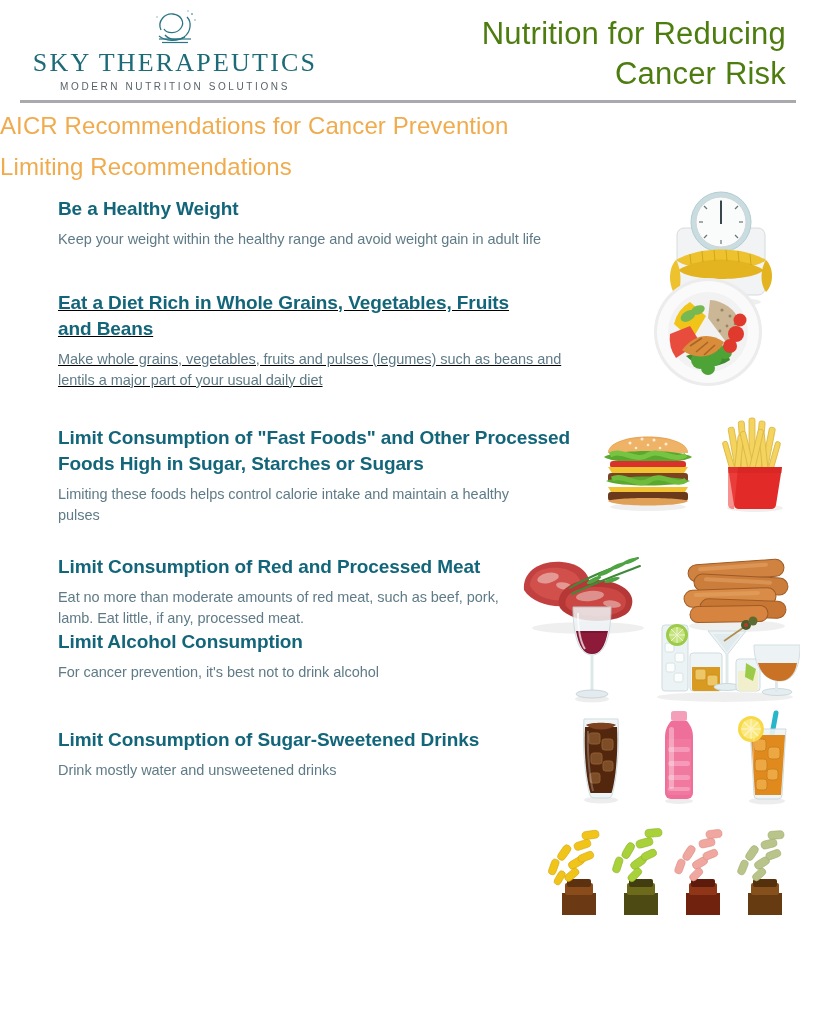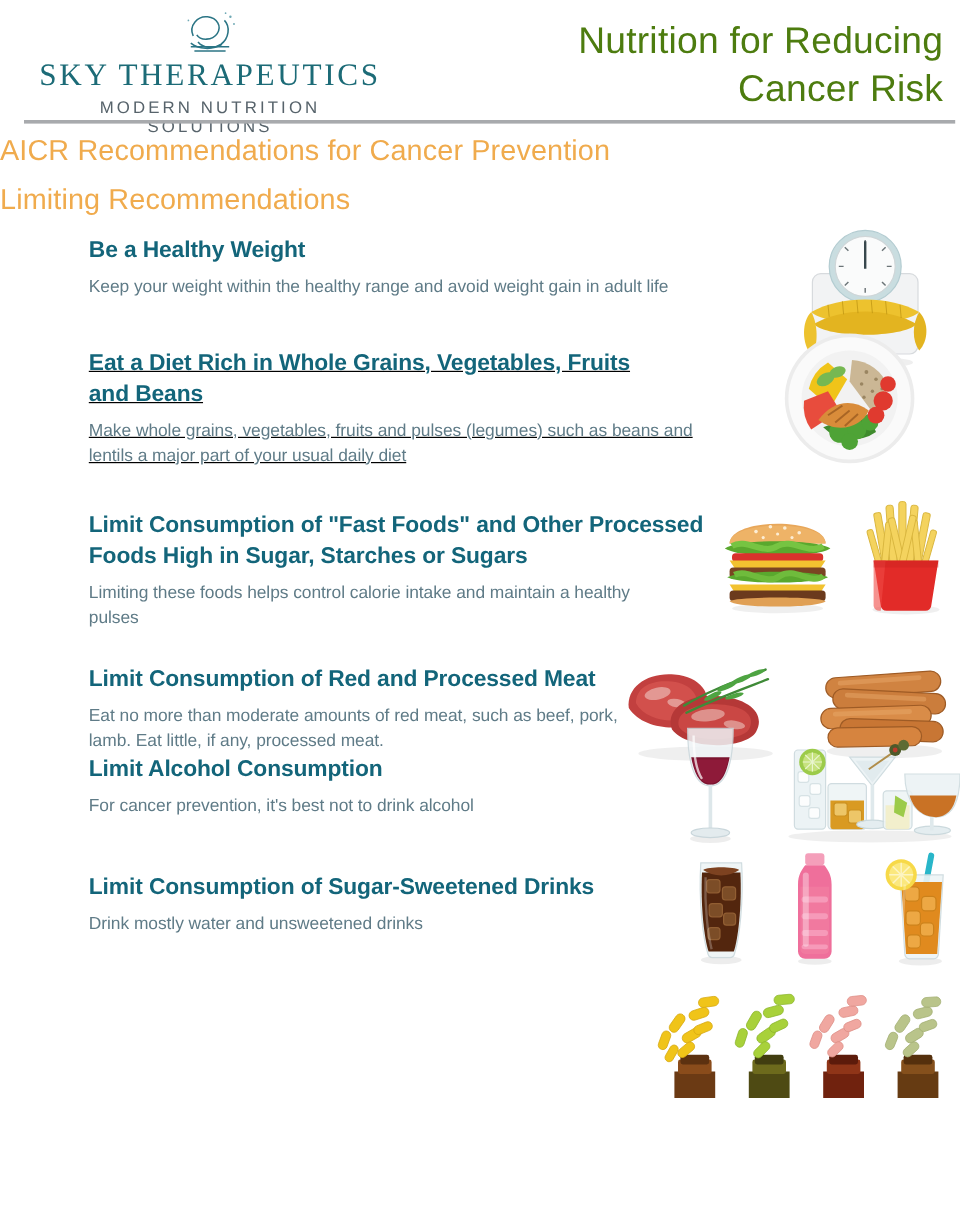--- a/index.html
+++ b/index.html
@@ -22,21 +22,21 @@
     position: absolute; left: 30px; top: 8px;
     width: 290px; text-align: center;
   }
   .logo-mark { height: 42px; display:flex; align-items:center; justify-content:center; }
   .logo-name {
     font-size: 26px; letter-spacing: 2.2px; color: #1c6b77;
     font-family: "Liberation Serif", serif; font-weight: 400;
     margin-top: -2px; white-space: nowrap;
   }
   .logo-tag {
-    font-size: 14px; letter-spacing: 2.6px; color: #57636b;
+    font-size: 10px; letter-spacing: 2.6px; color: #57636b;
     font-family: "Liberation Sans", sans-serif; margin-top: 3px;
   }
   .header-title {
     position: absolute; right: 30px; top: 14px;
     width: 420px; text-align: right;
     font-size: 31px; line-height: 1.28; color: #4d7c0f;
     font-weight: 400; letter-spacing: .2px;
   }
   .rule {
     position: absolute; left: 20px; top: 100px;
@@ -49,21 +49,21 @@
     color: #f0ab4d; font-size: 24px; line-height: 1.7;
     font-weight: 400; letter-spacing: .1px;
   }
   .subtitle .l2 { display:block; }
 
   
   .rec {
     position: relative;
     display: flex;
     align-items: flex-end;
-    padding-left: 74px;
+    padding-left: 58px;
   }
   .rec-text { flex: 0 0 auto; }
   .rec h3 {
     color: #13657a; font-size: 19px; font-weight: bold;
     line-height: 1.37; letter-spacing: -.1px;
   }
   .rec p {
     color: #5f7b87; font-size: 14.5px; line-height: 1.45;
     margin-top: 7px; letter-spacing: -.05px;
   }

